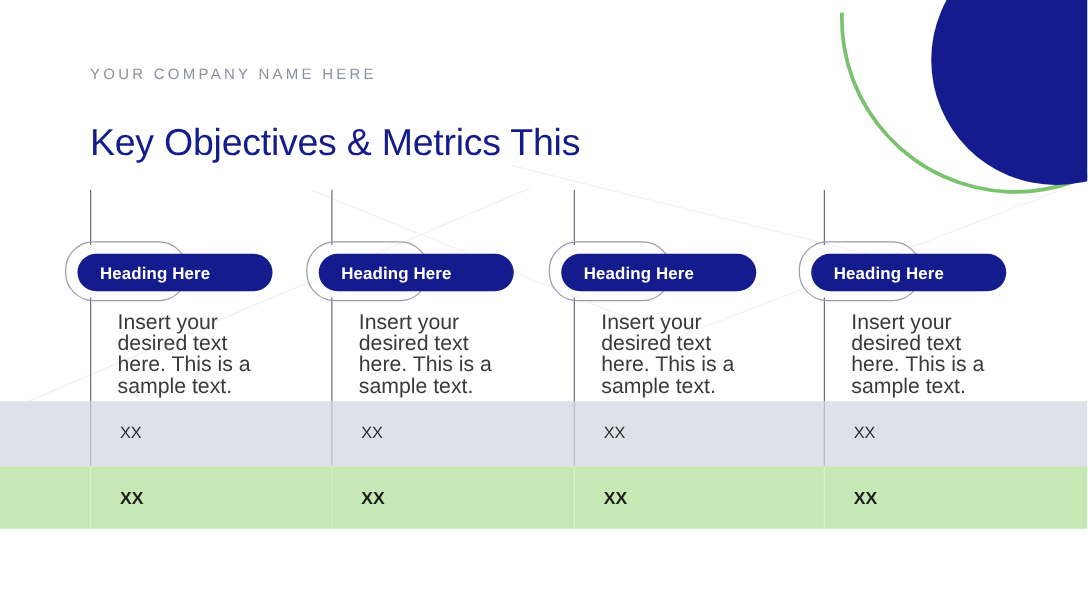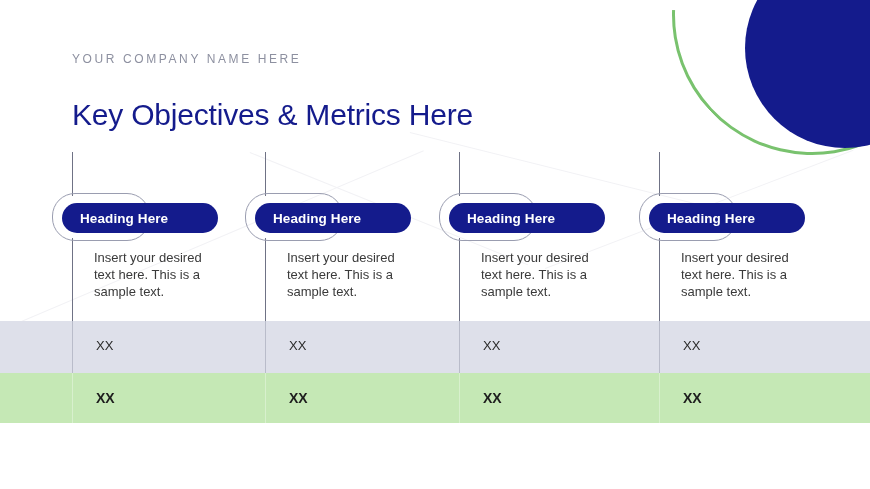--- a/index.html
+++ b/index.html
@@ -170,21 +170,21 @@
     align-items: center;
     padding-left: 18px;
     box-sizing: border-box;
     letter-spacing: 0.1px;
   }
 
   .body-text {
     position: absolute;
     top: 249px;
     width: 124px;
-    font-size: 13px;
+    font-size: 17px;
     line-height: 17px;
     color: #3a3a3a;
   }
 
   .cell-lav {
     position: absolute;
     top: 338px;
     font-size: 13px;
     color: #2b2b2b;
     font-weight: 400;
@@ -211,21 +211,21 @@
     <div class="navy-circle"></div>
   </div>
 
   <div class="band band-lavender"></div>
   <div class="band band-green"></div>
 
 
   <div class="company-name">YOUR COMPANY NAME HERE</div>
   <div class="slide-title">
     <span class="strong">Key Objectives &amp; Metrics</span>
-    <span class="light">Here</span>
+    <span class="light">This</span>
   </div>
 
   <div class="column" style="left:0px;">
     <div class="vline-top" style="left:72px;"></div>
     <div class="vline-mid" style="left:72px;"></div>
     <div class="vline-lav" style="left:72px;"></div>
     <div class="vline-grn" style="left:72px;"></div>
     <div class="pill-outline" style="left:52px;"></div>
     <div class="pill" style="left:62px;">
       <span>Heading Here</span>

